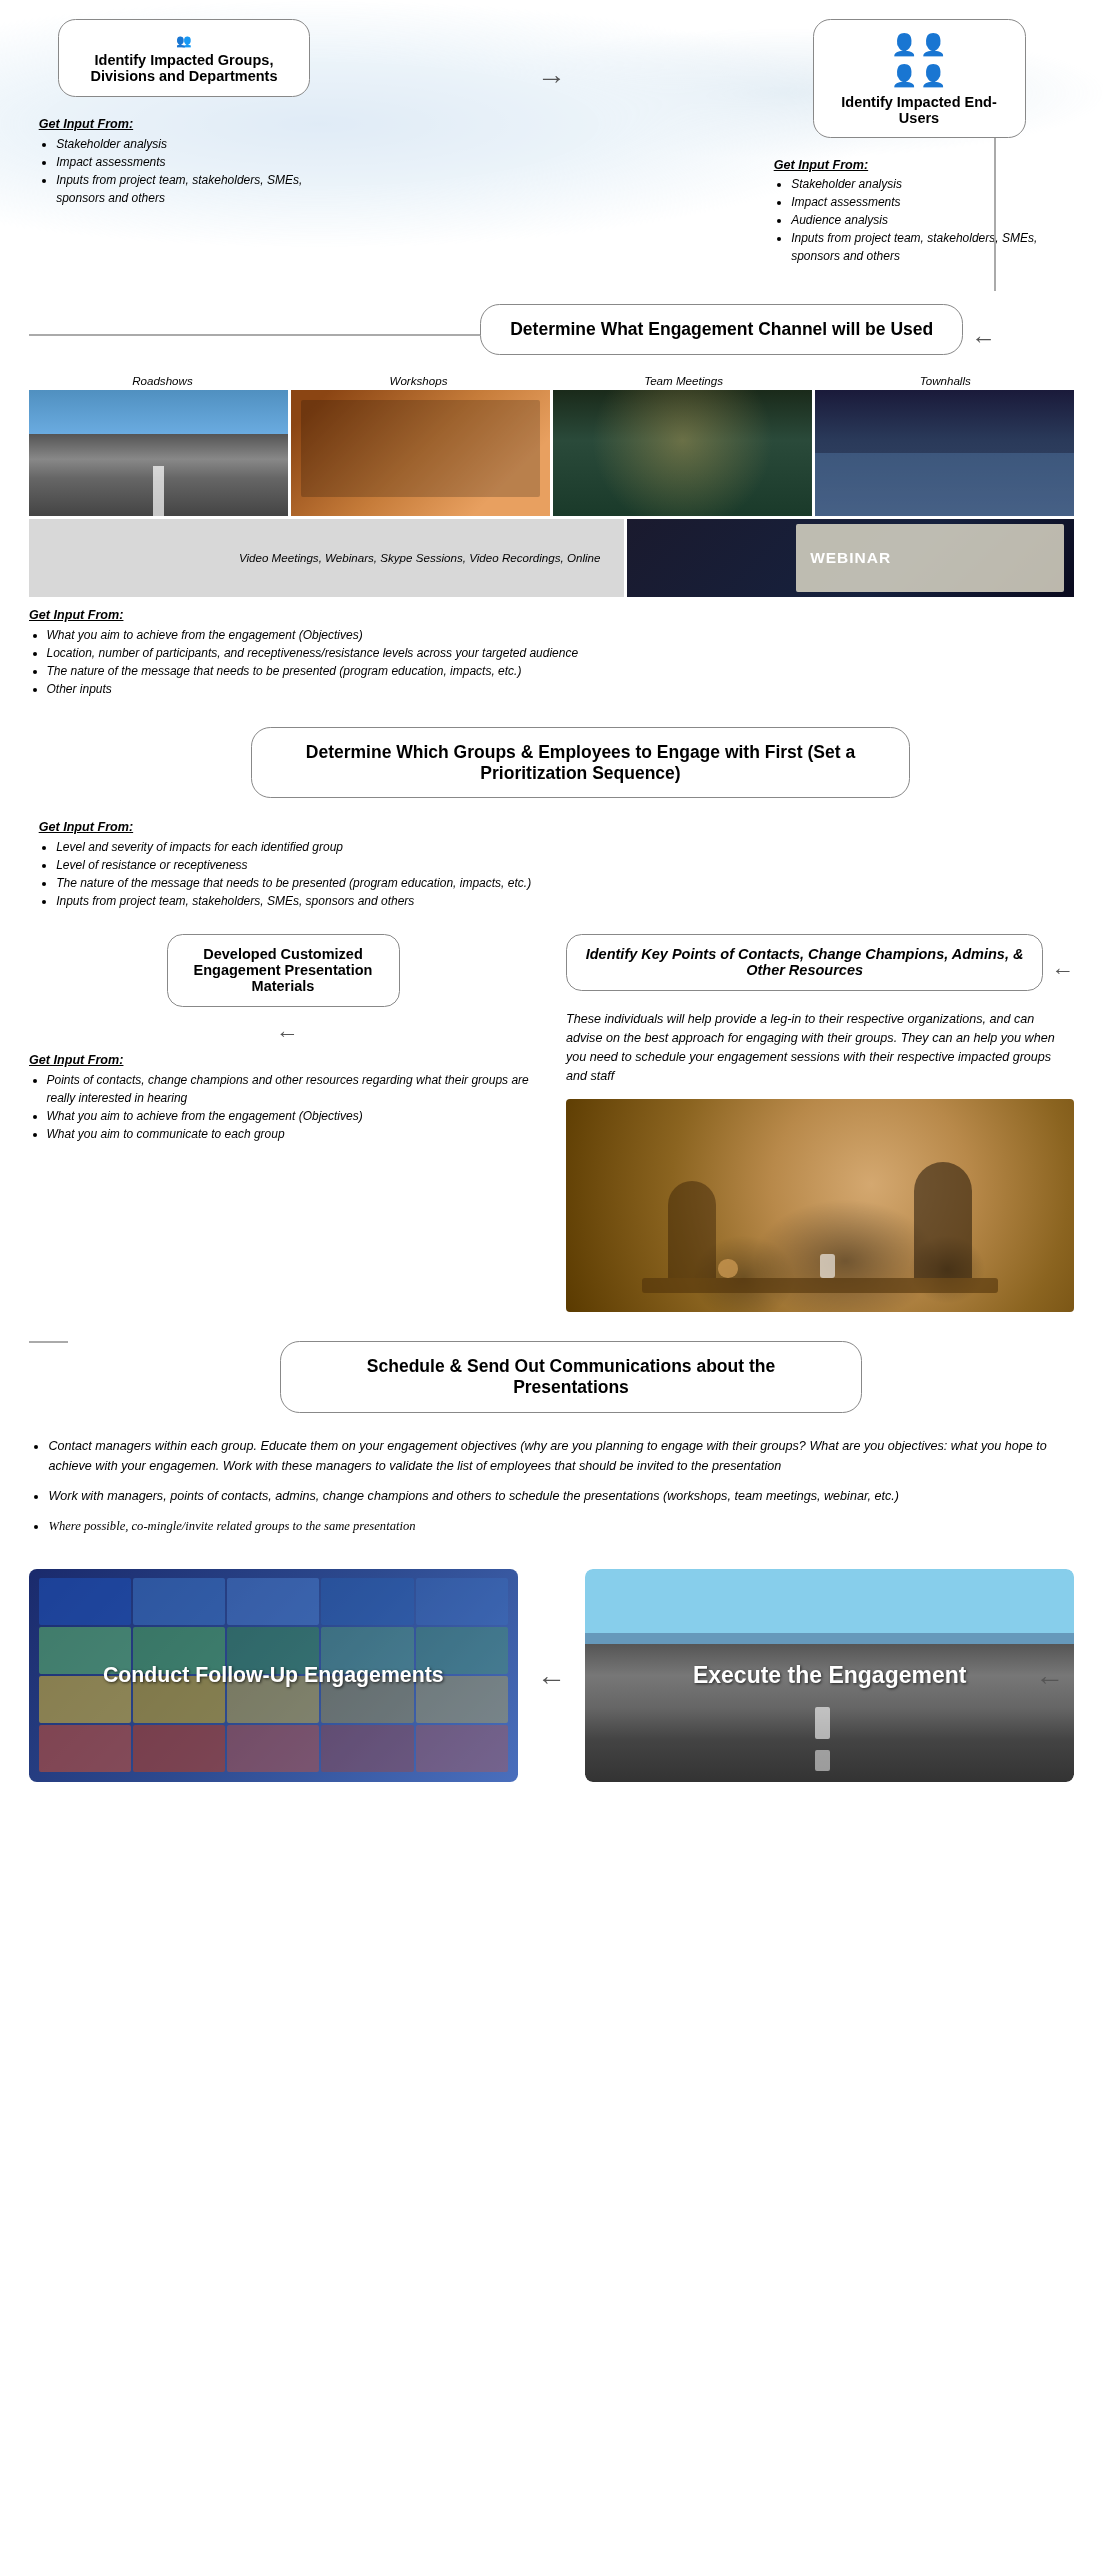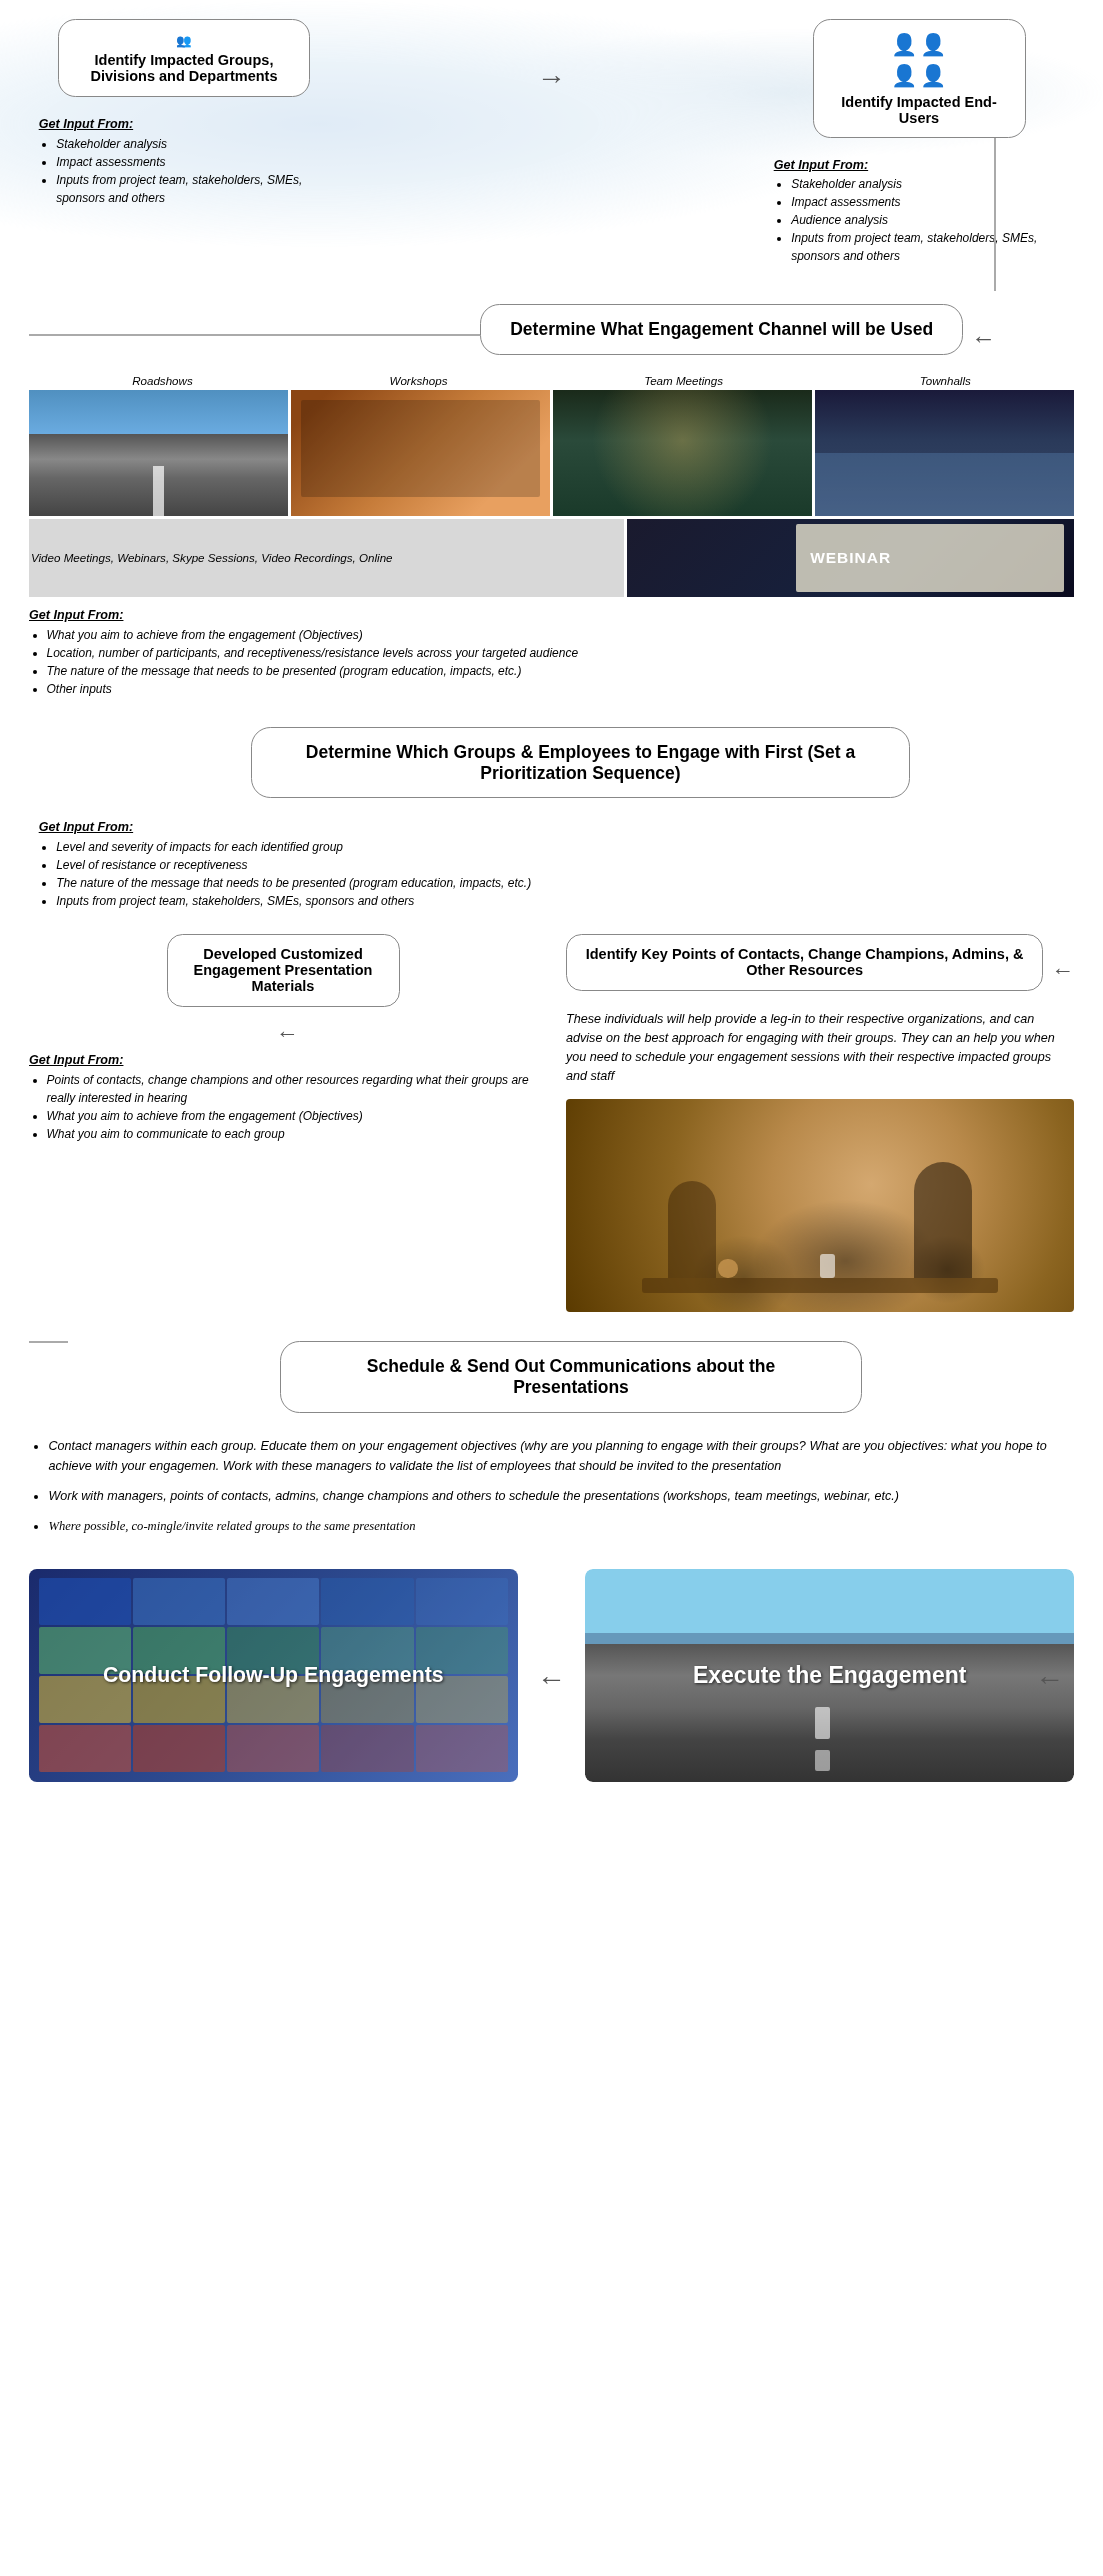--- a/index.html
+++ b/index.html
@@ -335,21 +335,21 @@
       <div style="background:linear-gradient(180deg, #1a2a1a 0%, #2a4a3a 40%, #1a3a2a 100%); position:relative; overflow:hidden;">
         <div style="position:absolute; inset:0; background:radial-gradient(circle at 50% 40%, rgba(255,200,100,0.3) 0%, transparent 60%);"></div>
       </div>
 
       <div style="background:linear-gradient(180deg, #1a1a3a 0%, #2a3a5a 40%, #3a4a6a 100%); position:relative; overflow:hidden;">
         <div style="position:absolute; bottom:0; left:0; right:0; height:50%; background:rgba(100,150,200,0.3);"></div>
       </div>
     </div>
 
     <div style="display:grid; grid-template-columns:2fr 1.5fr; gap:2.9px; height:78px; margin-bottom:11.6px;">
-      <div style="background:#d8d8d8; display:flex; align-items:center; justify-content:flex-start; padding:2px;">
+      <div style="background:#d8d8d8; display:flex; align-items:center; justify-content:flex-end; padding:24px;">
         <span style="font-style:italic; font-size:11.6px; text-align:center;">Video Meetings, Webinars, Skype Sessions, Video Recordings, Online</span>
       </div>
       <div style="background:linear-gradient(135deg, #1a1a2e 0%, #16213e 60%, #0a0a1e 100%); display:flex; align-items:center; justify-content:center; position:relative; overflow:hidden;">
         <div style="position:absolute; top:4.8px; right:9.7px; bottom:4.8px; width:60%; background:#e8e4d0; border-radius:1.9px; opacity:0.8;"></div>
         <span style="font-weight:bold; font-size:15.5px; color:#fff; z-index:1; letter-spacing:1px;">WEBINAR</span>
       </div>
     </div>
 
     <div>
       <div class="input-from-label">Get Input From:</div>
@@ -395,21 +395,21 @@
         <div class="input-from-label">Get Input From:</div>
         <ul class="bullet-list">
           <li><span>Points of contacts, change champions and other resources regarding what their groups are really interested in hearing</span></li>
           <li><span>What you aim to achieve from the engagement (Objectives)</span></li>
           <li><span>What you aim to communicate to each group</span></li>
         </ul>
       </div>
     </div>
 
     <div class="right-col">
-      <div style="display:flex; flex-direction:row; align-items:center; margin-bottom:9.7px;">
+      <div style="display:flex; flex-direction:row; align-items:center; margin-bottom:9.7px;font-style:italic;">
         <div class="small-box-header" style="flex:1;">
           <span>Identify Key Points of Contacts, Change Champions, Admins, &amp; Other Resources</span>
         </div>
         <div style="font-size:23px; color:#555; padding-left:7.8px;">←</div>
       </div>
 
       <p class="italic-text" style="margin-bottom:13.6px;">These individuals will help provide a leg-in to their respective organizations, and can advise on the best approach for engaging with their groups. They can an help you when you need to schedule your engagement sessions with their respective impacted groups and staff</p>
 
       <div class="collab-img">
         <div class="collab-bg">

